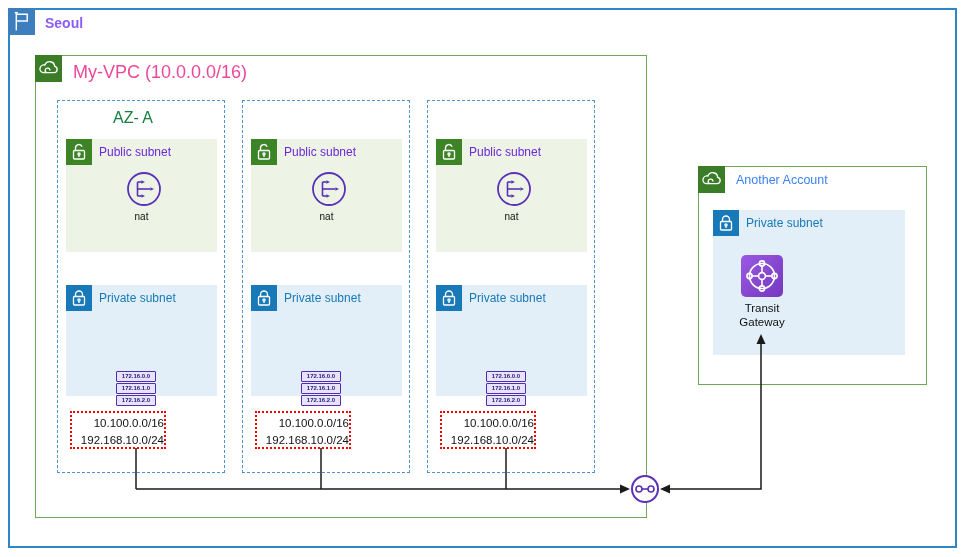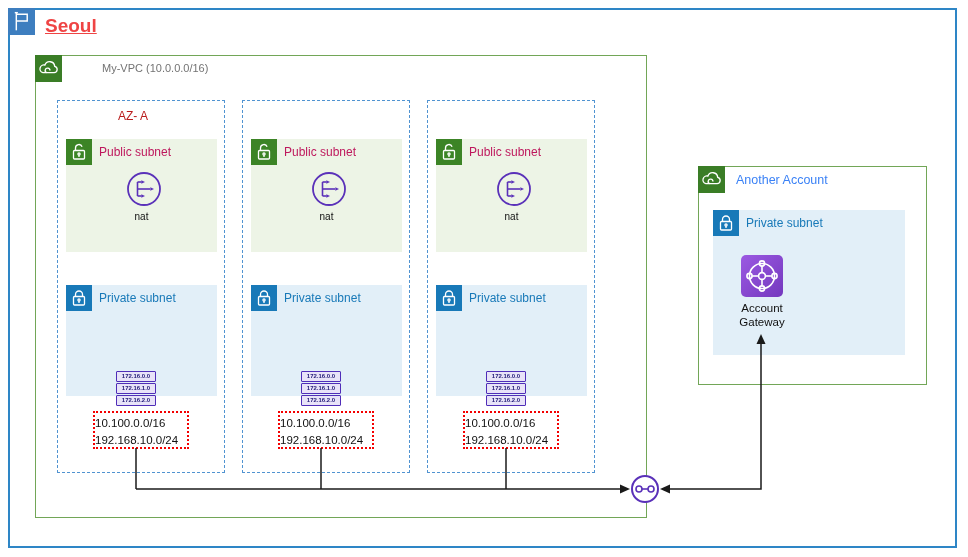--- a/index.html
+++ b/index.html
@@ -3,49 +3,49 @@
 <meta charset="utf-8">
 <style>
   html,body{margin:0;padding:0;background:#fff;}
   *{box-sizing:border-box;}
   body{font-family:"Liberation Sans","DejaVu Sans",sans-serif;color:#111;}
   .canvas{position:relative;width:968px;height:557px;background:#fff;overflow:hidden;}
 
   
   .region-box{position:absolute;left:8px;top:8px;width:949px;height:540px;border:2px solid #2E86C6;background:#fff;}
   .region-icon{position:absolute;left:8px;top:8px;width:27px;height:27px;background:#3D7EBF;}
-  .region-label{position:absolute;left:45px;top:15px;font-size:19px;font-weight:bold;color:#ef4444;text-decoration:underline;}
+  .region-label{position:absolute;left:45px;top:15px;font-size:14px;font-weight:bold;color:#8b5cf6;}
 
   
   .vpc-box{position:absolute;left:35px;top:55px;width:612px;height:463px;border:1.5px solid #72A657;}
   .vpc-icon{position:absolute;left:35px;top:55px;width:27px;height:27px;background:#3A7D26;}
-  .vpc-label{position:absolute;left:73px;top:62px;font-size:11px;color:#737373;margin-left:29px;}
+  .vpc-label{position:absolute;left:73px;top:62px;font-size:18px;color:#ec4899;}
 
   
   .az{position:absolute;top:100px;width:168px;height:373px;border:1.5px dashed #5093D1;background:#fff;}
   .az-a{left:57px;} .az-b{left:242px;} .az-c{left:427px;}
-  .az-title{position:absolute;left:0;right:16px;top:8px;text-align:center;font-size:12px;color:#b91c1c;}
+  .az-title{position:absolute;left:0;right:16px;top:8px;text-align:center;font-size:16px;color:#15803d;}
 
   .subnet{position:absolute;left:8px;width:151px;}
   .subnet.public{top:38px;height:113px;background:#EDF4E6;}
   .subnet.private{top:184px;height:111px;background:#E2EFF8;}
   .subnet-icon{position:absolute;left:0;top:0;width:26px;height:26px;}
   .subnet-icon.green{background:#3C8426;}
   .subnet-icon.blue{background:#1879B8;}
   .subnet-label{position:absolute;left:33px;top:6px;font-size:12px;}
-  .subnet-label.green-t{color:#be185d;}
+  .subnet-label.green-t{color:#6d28d9;}
   .subnet-label.blue-t{color:#1879B8;}
 
   .nat-icon{position:absolute;left:59px;top:31px;width:38px;height:38px;}
   .nat-label{position:absolute;left:0;right:0;top:72px;text-align:center;font-size:10px;color:#111;}
 
   .badge{position:absolute;width:40px;height:11px;left:58px;background:#E8E3F8;border:1px solid #4F2DB8;border-radius:1px;font-size:6px;font-weight:bold;color:#221A78;text-align:center;line-height:9px;overflow:hidden;}
   .badge.b1{top:270px;} .badge.b2{top:282px;} .badge.b3{top:294px;}
 
-  .route-box{position:absolute;left:35px;top:310px;width:96px;height:38px;border:2px dotted #F40000;background:#fff;text-align:left;font-size:11.5px;line-height:17px;padding-top:2px;color:#111;}
+  .route-box{position:absolute;left:12px;top:310px;width:96px;height:38px;border:2px dotted #F40000;background:#fff;text-align:right;font-size:11.5px;line-height:17px;padding-top:2px;color:#111;}
 
   
   .account-box{position:absolute;left:698px;top:166px;width:229px;height:219px;border:1.5px solid #72A657;background:#fff;}
   .account-icon{position:absolute;left:698px;top:166px;width:27px;height:27px;background:#3A7D26;}
   .account-label{position:absolute;left:736px;top:173px;font-size:12.5px;color:#3b82f6;}
   .acct-subnet{position:absolute;left:713px;top:210px;width:192px;height:145px;background:#E2EFF8;}
   .acct-subnet-icon{position:absolute;left:713px;top:210px;width:26px;height:26px;background:#1879B8;}
   .acct-subnet-label{position:absolute;left:746px;top:216px;font-size:12px;color:#1879B8;}
   .tgw-icon{position:absolute;left:741px;top:255px;width:42px;height:42px;border-radius:5px;background:linear-gradient(135deg,#9B59E2,#7438BE);}
   .tgw-label{position:absolute;left:727px;top:301px;width:70px;text-align:center;font-size:11.5px;line-height:14px;color:#111;}
@@ -271,21 +271,21 @@
         <path d="M17.6 21 H11.2"></path>
           <path d="M24.4 21 H30.8"></path>
         <circle cx="21" cy="21" r="3.4"></circle>
         <circle cx="21" cy="8.5" r="2.6"></circle>
           <circle cx="21" cy="33.5" r="2.6"></circle>
         <circle cx="8.5" cy="21" r="2.6"></circle>
           <circle cx="33.5" cy="21" r="2.6"></circle>
       </g>
     </svg>
   </div>
-  <div class="tgw-label">Account Gateway</div>
+  <div class="tgw-label">Transit Gateway</div>
 
   <svg class="overlay" viewBox="0 0 968 557">
     <g stroke="#1A1A1A" stroke-width="1.5" fill="none">
       <path d="M136 448 V489"></path>
       <path d="M321 448 V489"></path>
       <path d="M506 448 V489"></path>
       <path d="M136 489 H621"></path>
       <path d="M669 489 H761 V343"></path>
     </g>
     <g fill="#1A1A1A">

